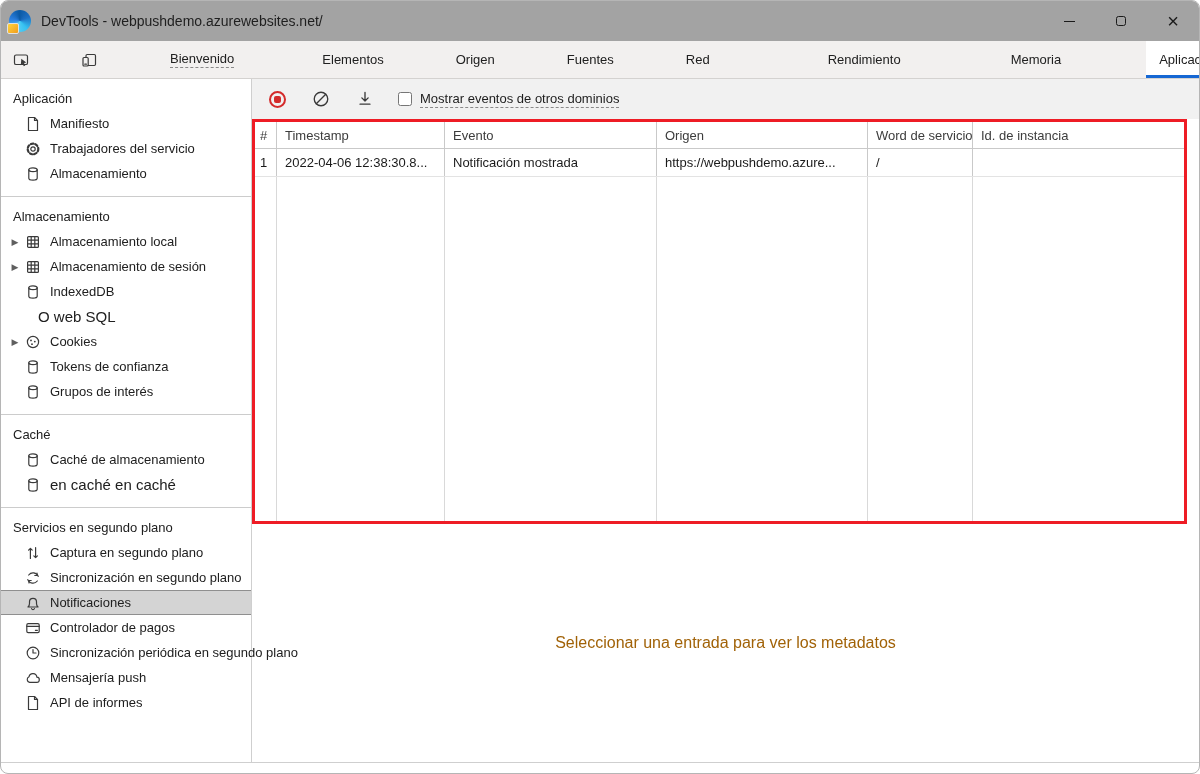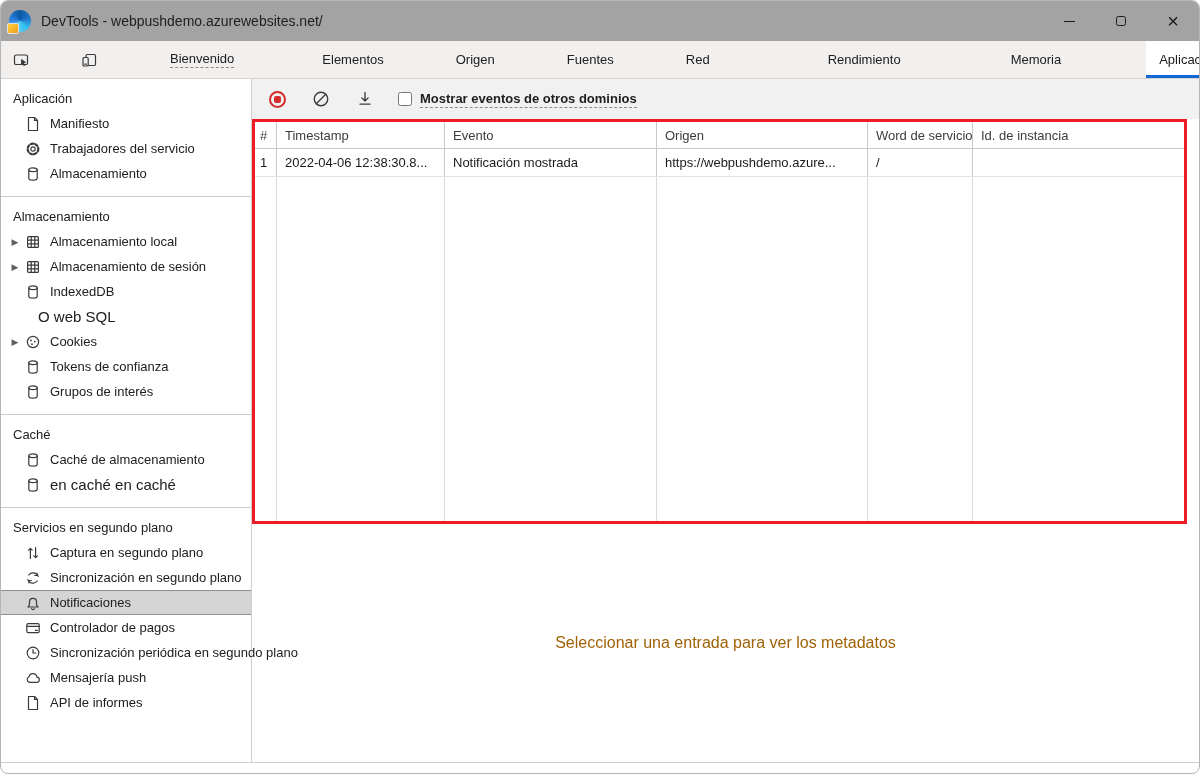--- a/index.html
+++ b/index.html
@@ -52,21 +52,21 @@
   .side-item.big-cache { font-size:15px; }
   svg.ic { stroke:#3a3a3a; stroke-width:1.2; fill:none; stroke-linecap:round; stroke-linejoin:round; width:16px; height:16px; }
   svg.ic .fill { fill:#3a3a3a; stroke:none; }
 
   
   .toolbar { height:40px; flex:0 0 40px; background:#f1f1f1; display:flex; align-items:center; gap:26px; padding-left:17px; }
   .rec-ring { width:17px; height:17px; border:2px solid #d42b2b; border-radius:50%; display:flex; align-items:center; justify-content:center; }
   .rec-dot { width:7px; height:7px; border-radius:2px; background:#d42b2b; }
   .chk-group { display:flex; align-items:center; gap:8px; }
   .checkbox { width:14px; height:14px; border:1.4px solid #767676; border-radius:2.5px; background:#fff; }
-  .chk-label { font-size:13px; color:#1d1d1d;font-weight:bold; }
+  .chk-label { font-size:13px; color:#1d1d1d; }
   .u-dash { border-bottom:1px dashed #8a8a8a; padding-bottom:1px; }
 
   
   .table-region { border:3px solid #ee1c25; height:405px; flex:0 0 405px; margin-right:12px; background:#fff; display:flex; flex-direction:column; overflow:hidden; }
   .trow { display:flex; align-items:stretch; }
   .trow.head { height:27px; border-bottom:1px solid #c9c9c9; }
   .trow.data { height:28px; border-bottom:1px solid #e3e3e3; }
   .trow.fill { flex:1; }
   .tc { border-right:1px solid #c9c9c9; display:flex; align-items:center; padding:6px 8px; font-size:13px; white-space:nowrap; overflow:hidden; }
   .trow.fill .tc { border-right:1px solid #d9d9d9; }

